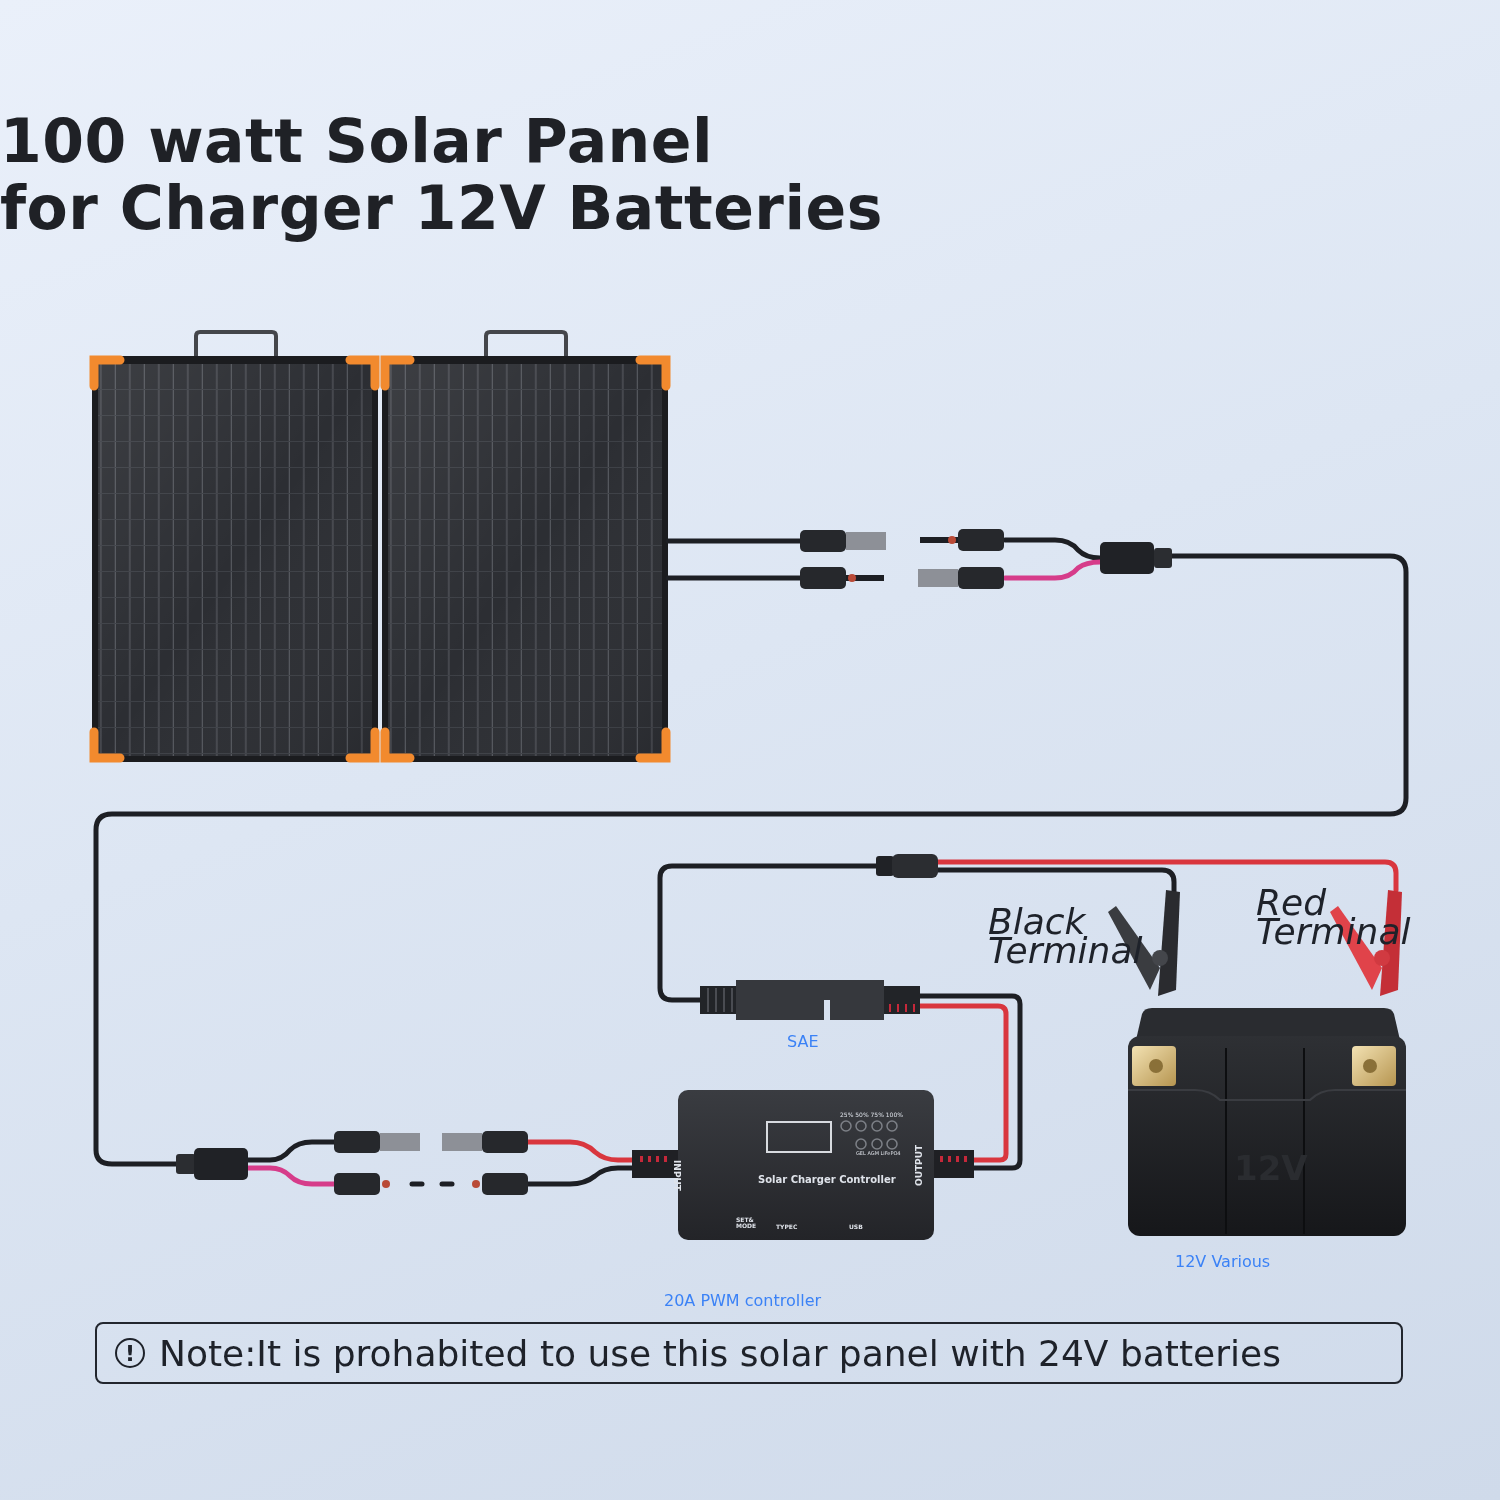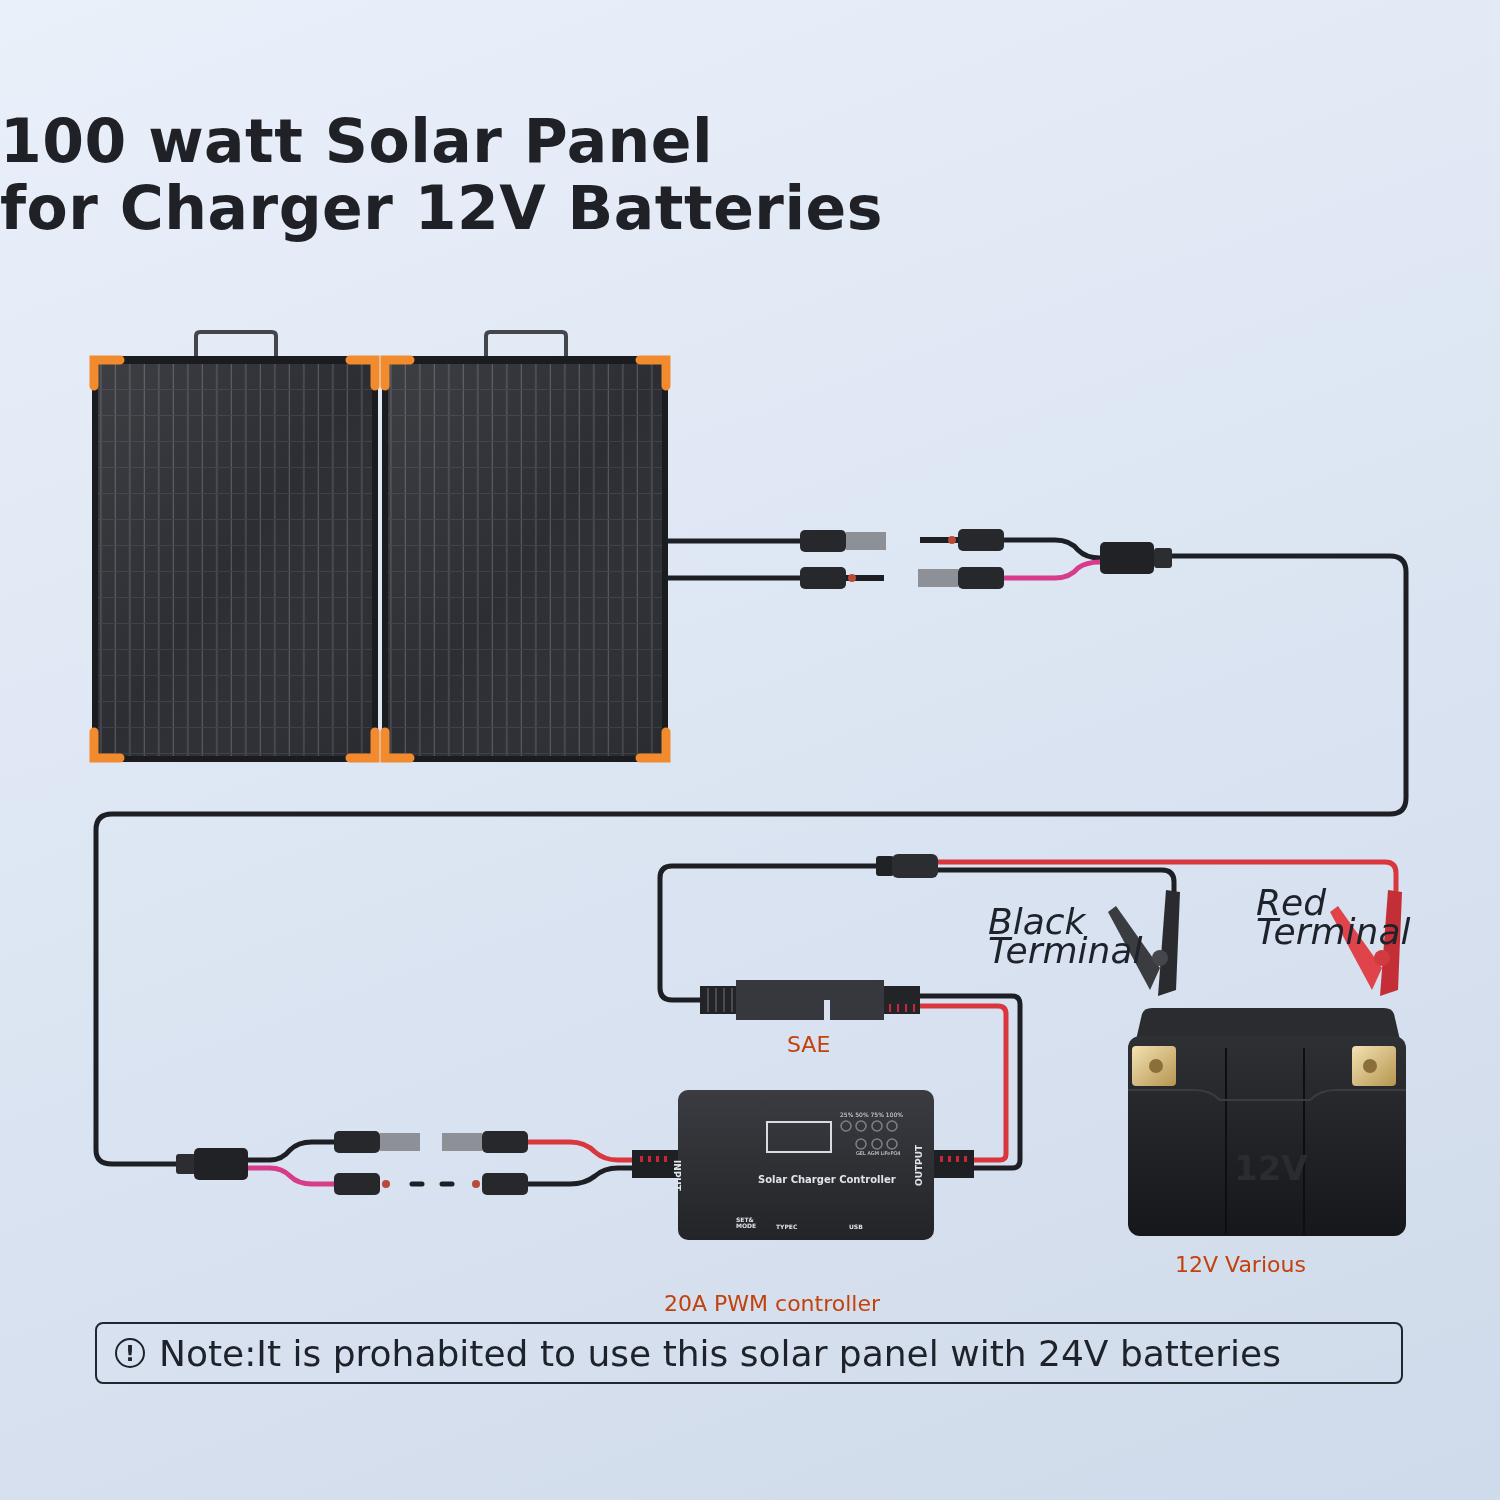--- a/index.html
+++ b/index.html
@@ -3,21 +3,21 @@
 <meta charset="utf-8">
 <style>
   html,body{margin:0;padding:0;}
   body{width:1500px;height:1500px;overflow:hidden;position:relative;
     background:linear-gradient(160deg,#eaf0fa 0%,#dde6f3 45%,#cfdaea 100%);
     font-family:"DejaVu Sans","Liberation Sans",sans-serif;color:#1e2128;}
   .title{position:absolute;left:0;top:108px;width:1500px;
     font-size:60px;font-weight:bold;line-height:67px;letter-spacing:0.5px;color:#1f2126;}
   .title span{display:block;}
   svg.diagram{position:absolute;left:0;top:0;}
-  .label{position:absolute;font-size:22px;color:#c2410c;white-space:nowrap;}
+  .label{position:absolute;font-size:16px;color:#3b82f6;white-space:nowrap;}
   .label2{position:absolute;font-size:36px;line-height:29px;color:#1e222a;font-style:italic;}
   .note{position:absolute;left:95px;top:1322px;width:1308px;height:62px;border:2.5px solid #22262e;
     border-radius:8px;box-sizing:border-box;display:flex;align-items:center;padding-left:18px;
     font-size:36px;color:#1e222a;}
   .note .ico{display:inline-flex;width:30px;height:30px;border:2.5px solid #1e222a;border-radius:50%;
     align-items:center;justify-content:center;font-size:22px;font-weight:bold;margin-right:14px;box-sizing:border-box;}
   .ctrl-text{position:absolute;color:#dfe3ea;font-weight:bold;}
 </style>
 </head>
 <body>

